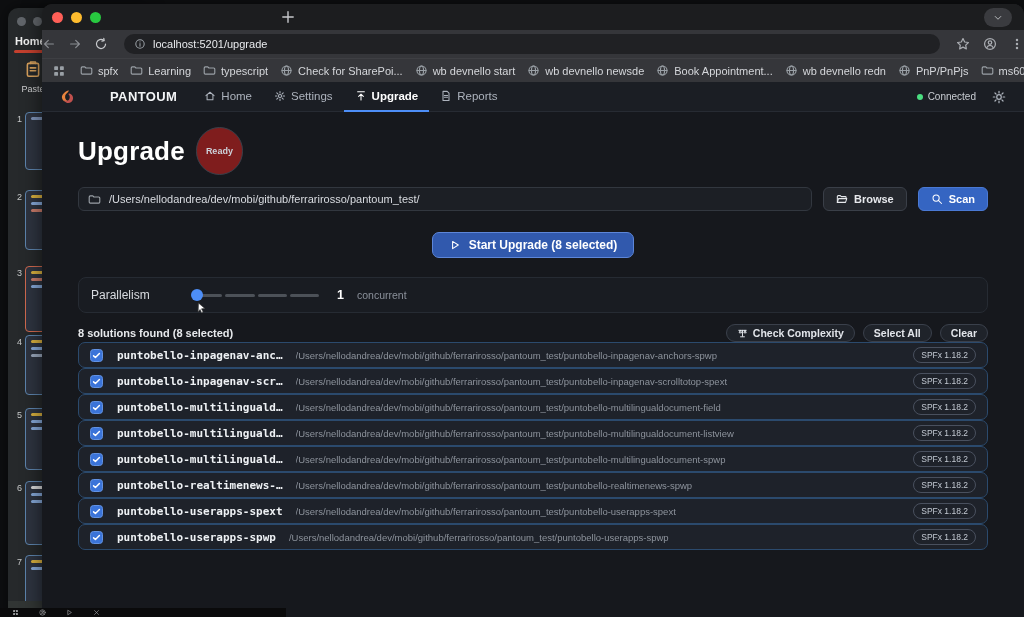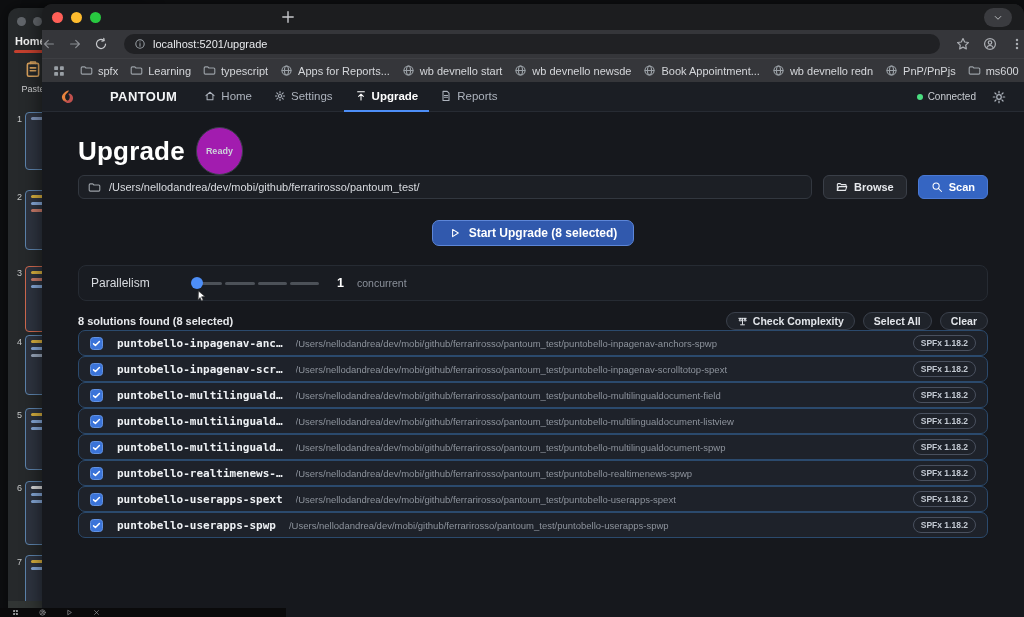--- a/index.html
+++ b/index.html
@@ -79,25 +79,25 @@
   .nav-item .iconslot { width:12px; height:12px; }
   .nav-item.active { color:#ffffff; font-weight:700; border-bottom-color:#4d8ef7; }
   .header-right { margin-left:auto; display:flex; align-items:center; gap:16px; }
   .conn { display:flex; align-items:center; gap:5px; font-size:10px; color:#c9cdd3; }
   .conn-dot { width:6px; height:6px; border-radius:50%; background:#4ade80; }
   .theme-toggle { width:14px; height:14px; color:#aeb4bd; }
 
   .content { width:910px; margin:0 auto; padding-top:15px; }
   .title-row { display:flex; align-items:center; gap:11px; }
   .page-title { font-size:26px; font-weight:800; color:#ffffff; letter-spacing:.2px; }
-  .ready-badge { font-size:9px; font-weight:700; color:#cdd2da; background:#a21caf;
+  .ready-badge { font-size:9px; font-weight:700; color:#cdd2da; background:#7f1d1d;
                  border:1px solid #3a404a; border-radius:999px; padding:18px 9px;text-align:right; }
   .subtitle { margin-top:9px; font-size:11.5px; color:#a7adb7; }
 
-  .input-row { display:flex; gap:11px; height:24px; }
+  .input-row { margin-top:12px; display:flex; gap:11px; height:24px; }
   .path-input { flex:1; display:flex; align-items:center; gap:8px; background:#1c1f25;
                 border:1px solid #32373f; border-radius:6px; padding:0 9px;
                 font-size:11px; color:#d9dce1; }
   .path-input .iconslot { width:13px; height:13px; color:#9aa0a6; }
   .btn { display:flex; align-items:center; gap:6px; font-size:11px; font-weight:600;
          border-radius:6px; padding:0 12px; color:#e7e9ed; background:#24272d;
          border:1px solid #3a3f48; cursor:default; }
   .btn .iconslot { width:12px; height:12px; }
   .btn-blue { background:#3565c2; border-color:#4a79d4; color:#fff; }
 
@@ -128,21 +128,21 @@
   .rows { display:flex; flex-direction:column; gap:0; }
   .sol-row { height:26px; background:#1e222a; border:1px solid #2b4a6d; border-radius:7px;
              display:flex; align-items:center; padding:0 11px; }
   .cbx { width:13px; height:13px; border-radius:3.5px; background:#3b74d9; border:1px solid #6292e2;
          display:flex; align-items:center; justify-content:center; flex:none; }
   .cbx .iconslot { width:9px; height:9px; color:#fff; }
   .sol-name { margin-left:14px; font-family:"DejaVu Sans Mono",monospace; font-size:11px;
               font-weight:700; color:#eef1f4; white-space:pre; }
   .sol-path { margin-left:13px; font-size:9.5px; color:#8d939c; flex:1; white-space:nowrap;
               overflow:hidden; text-overflow:ellipsis; }
-  .spfx-badge { margin-left:10px; font-size:8.5px; font-weight:700; color:#c3c9d2;
+  .spfx-badge { margin-left:10px; font-size:8.5px; font-weight:400; color:#c3c9d2;
                 border:1px solid #49505e; border-radius:999px; padding:2px 7px; white-space:nowrap; }
 
   .iconslot { display:inline-flex; flex:none; }
   .iconslot svg { width:100%; height:100%; display:block; }
 </style>
 </head>
 <body>
 
 <div class="screen">
 
@@ -352,21 +352,21 @@
             <span>typescript</span>
           </span>
           <span class="bm">
             <span class="iconslot" style="width: 13px; height: 13px;">
               <svg viewBox="0 0 16 16" fill="none" stroke="currentColor" stroke-width="1.4" stroke-linecap="round" stroke-linejoin="round">
                 <circle cx="8" cy="8" r="5.6"></circle>
                 <ellipse cx="8" cy="8" rx="2.5" ry="5.6"></ellipse>
                 <path d="M2.5 8h11"></path>
               </svg>
             </span>
-            <span>Apps for Reports...</span>
+            <span>Check for SharePoi...</span>
           </span>
           <span class="bm">
             <span class="iconslot" style="width: 13px; height: 13px;">
               <svg viewBox="0 0 16 16" fill="none" stroke="currentColor" stroke-width="1.4" stroke-linecap="round" stroke-linejoin="round">
                 <circle cx="8" cy="8" r="5.6"></circle>
                 <ellipse cx="8" cy="8" rx="2.5" ry="5.6"></ellipse>
                 <path d="M2.5 8h11"></path>
               </svg>
             </span>
             <span>wb devnello start</span>

